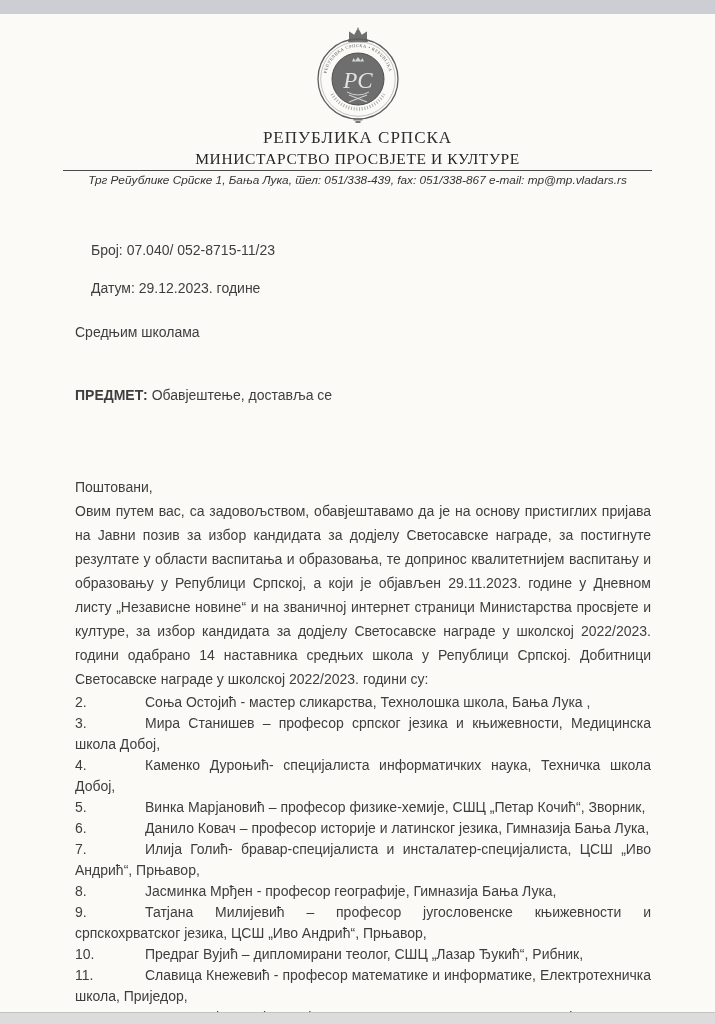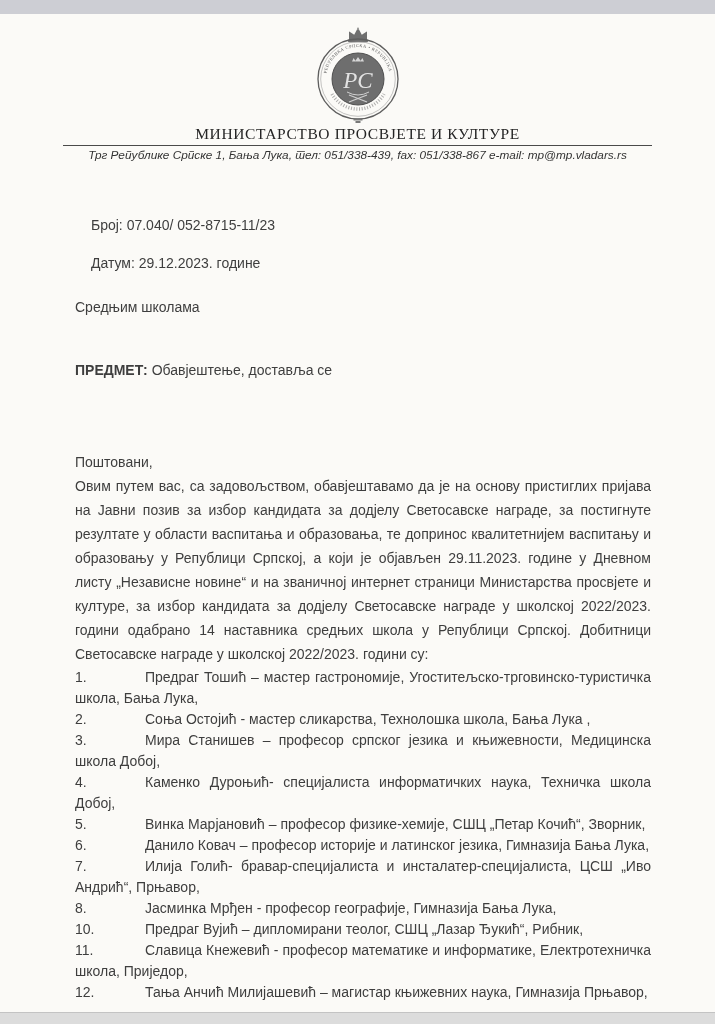--- a/index.html
+++ b/index.html
@@ -69,20 +69,21 @@
 
       <circle cx="52" cy="53" r="26" fill="#6e6e6e" stroke="#4f4f4f" stroke-width="1"></circle>
       <path d="M46,35.5 l1.6,-3.4 1.8,2.6 2.6,-3.6 2.6,3.6 1.8,-2.6 1.6,3.4 Z" fill="#d6d6d6"></path>
       <text x="52" y="61.5" text-anchor="middle" font-size="23" fill="#e3e3e3" font-family="Liberation Serif, serif" font-style="italic">РС</text>
       <path d="M41,66 Q52,72 63,66" fill="none" stroke="#d0d0d0" stroke-width="1"></path>
       <path d="M43,69 L61,76 M61,69 L43,76" stroke="#cfcfcf" stroke-width="1.3"></path>
 
       <path d="M47.5,93.6 h9 M49.5,96 h5" stroke="#787878" stroke-width="2"></path>
     </svg>
 
+    <div class="republic">РЕПУБЛИКА СРПСКА</div>
     <div class="ministry">МИНИСТАРСТВО ПРОСВЈЕТЕ И КУЛТУРЕ</div>
     <div class="rule"></div>
     <div class="address">Трг Републике Српске 1, Бања Лука, тел: 051/338-439, fax: 051/338-867  e-mail: mp@mp.vladars.rs</div>
   </div>
 
   <div class="content">
     <div class="refs">
       <p>Број: 07.040/ 052-8715-11/23</p>
       <p>Датум: 29.12.2023. године</p>
     </div>
@@ -90,28 +91,28 @@
     <p class="recipient">Средњим школама</p>
 
     <p class="subject"><span class="lbl">ПРЕДМЕТ:</span> <span>Обавјештење, доставља се</span></p>
 
     <p class="salutation">Поштовани,</p>
 
     <p class="bodytext">Овим путем вас, са задовољством, обавјештавамо да је на основу пристиглих пријава на Јавни позив за избор кандидата за додјелу Светосавске награде, за постигнуте резултате у области васпитања и образовања, те допринос квалитетнијем васпитању и образовању у Републици Српској, а који је објављен 29.11.2023. године у Дневном листу „Независне новине“ и на званичној интернет страници Министарства просвјете и културе, за избор кандидата за додјелу Светосавске награде у школској 2022/2023. години одабрано 14 наставника средњих школа у Републици Српској. Добитници Светосавске награде у школској 2022/2023. години су:</p>
 
     <div class="laureates">
 
-    <p class="item" style=""><span class="num">1.</span><span>Предраг Тошић – мастер гастрономије, Угоститељско-трговинско-туристичка школа, Бања Лука,</span></p>
         <p class="item" style=""><span class="num">2.</span><span>Соња Остојић - мастер сликарства, Технолошка школа, Бања Лука ,</span></p>
         <p class="item" style=""><span class="num">3.</span><span>Мира Станишев – професор српског језика и књижевности, Медицинска школа Добој,</span></p>
         <p class="item" style=""><span class="num">4.</span><span>Каменко Дуроњић- специјалиста информатичких наука, Техничка школа Добој,</span></p>
         <p class="item" style=""><span class="num">5.</span><span>Винка Марјановић – професор физике-хемије, СШЦ „Петар Кочић“, Зворник,</span></p>
         <p class="item" style=""><span class="num">6.</span><span>Данило Ковач – професор историје и латинског језика, Гимназија Бања Лука,</span></p>
         <p class="item" style=""><span class="num">7.</span><span>Илија Голић- бравар-специјалиста и инсталатер-специјалиста, ЦСШ „Иво Андрић“, Прњавор,</span></p>
         <p class="item" style=""><span class="num">8.</span><span>Јасминка Мрђен - професор географије, Гимназија Бања Лука,</span></p>
+        <p class="item" style=""><span class="num">9.</span><span>Татјана Милијевић – професор југословенске књижевности и српскохрватског језика, ЦСШ „Иво Андрић“, Прњавор,</span></p>
         <p class="item" style=""><span class="num">10.</span><span>Предраг Вујић – дипломирани теолог, СШЦ „Лазар Ђукић“, Рибник,</span></p>
         <p class="item" style=""><span class="num">11.</span><span>Славица Кнежевић - професор математике и информатике, Електротехничка школа, Приједор,</span></p>
         <p class="item" style=""><span class="num">12.</span><span>Тања Анчић Милијашевић – магистар књижевних наука, Гимназија Прњавор,</span></p>
       </div>
   </div>
 
   <div class="scan-band-bottom"></div>
 </div>
 
 </body></html>

